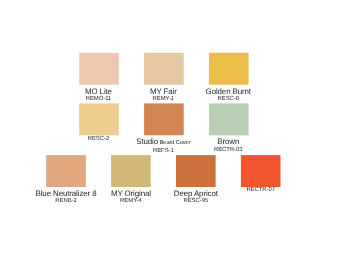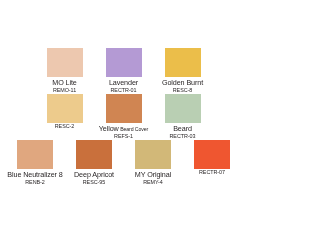--- a/index.html
+++ b/index.html
@@ -21,20 +21,21 @@
     height: 247px;
     background: #ffffff;
   }
   .grid {
     position: absolute;
     left: 0;
     top: 48px;
     width: 247px;
     display: flex;
     flex-direction: column;
+    padding-left: 25px;
   }
   .row {
     display: flex;
     flex-direction: row;
     justify-content: center;
     align-items: flex-start;
     width: 247px;
   }
   .cell {
     width: 57px;
@@ -76,63 +77,63 @@
 <div id="palette">
   <div class="grid">
 
     <div class="row">
       <div class="cell">
         <div class="swatch" style="background-color: rgb(237, 200, 175);"></div>
         <div class="label">MO Lite</div>
         <div class="code">REMO-11</div>
       </div>
       <div class="cell">
-        <div class="swatch" style="background-color: rgb(180, 154, 212);"></div>
-        <div class="label">Lavender</div>
-        <div class="code">RECTR-01</div>
+        <div class="swatch" style="background-color: rgb(229, 199, 162);"></div>
+        <div class="label">MY Fair</div>
+        <div class="code">REMY-1</div>
       </div>
       <div class="cell">
         <div class="swatch" style="background-color: rgb(235, 190, 74);"></div>
         <div class="label">Golden Burnt</div>
         <div class="code">RESC-8</div>
       </div>
     </div>
 
     <div class="row">
       <div class="cell">
         <div class="swatch" style="background-color: rgb(237, 203, 140);"></div>
         <div class="code">RESC-2</div>
       </div>
       <div class="cell">
         <div class="swatch" style="background-color: rgb(208, 133, 82);"></div>
-        <div class="label"><span>Yellow</span><span class="sub-small" style="margin-left: 1.5px;">Beard Cover</span></div>
+        <div class="label"><span>Studio</span><span class="sub-small" style="margin-left: 1.5px;">Beard Cover</span></div>
         <div class="code">REFS-1</div>
       </div>
       <div class="cell">
         <div class="swatch" style="background-color: rgb(185, 207, 179);"></div>
-        <div class="label">Beard</div>
+        <div class="label">Brown</div>
         <div class="code">RECTR-03</div>
       </div>
     </div>
 
     <div class="row">
       <div class="cell">
         <div class="swatch" style="background-color: rgb(224, 167, 127);"></div>
         <div class="label">Blue Neutralizer 8</div>
         <div class="code">RENB-2</div>
       </div>
       <div class="cell">
+        <div class="swatch" style="background-color: rgb(210, 184, 120);"></div>
+        <div class="label">MY Original</div>
+        <div class="code">REMY-4</div>
+      </div>
+      <div class="cell">
         <div class="swatch" style="background-color: rgb(201, 112, 60);"></div>
         <div class="label">Deep Apricot</div>
         <div class="code">RESC-95</div>
-      </div>
-      <div class="cell">
-        <div class="swatch" style="background-color: rgb(210, 184, 120);"></div>
-        <div class="label">MY Original</div>
-        <div class="code">REMY-4</div>
       </div>
       <div class="cell">
         <div class="swatch" style="background-color: rgb(239, 86, 48);"></div>
         <div class="code">RECTR-07</div>
       </div>
     </div>
 
   </div>
 </div>
 

